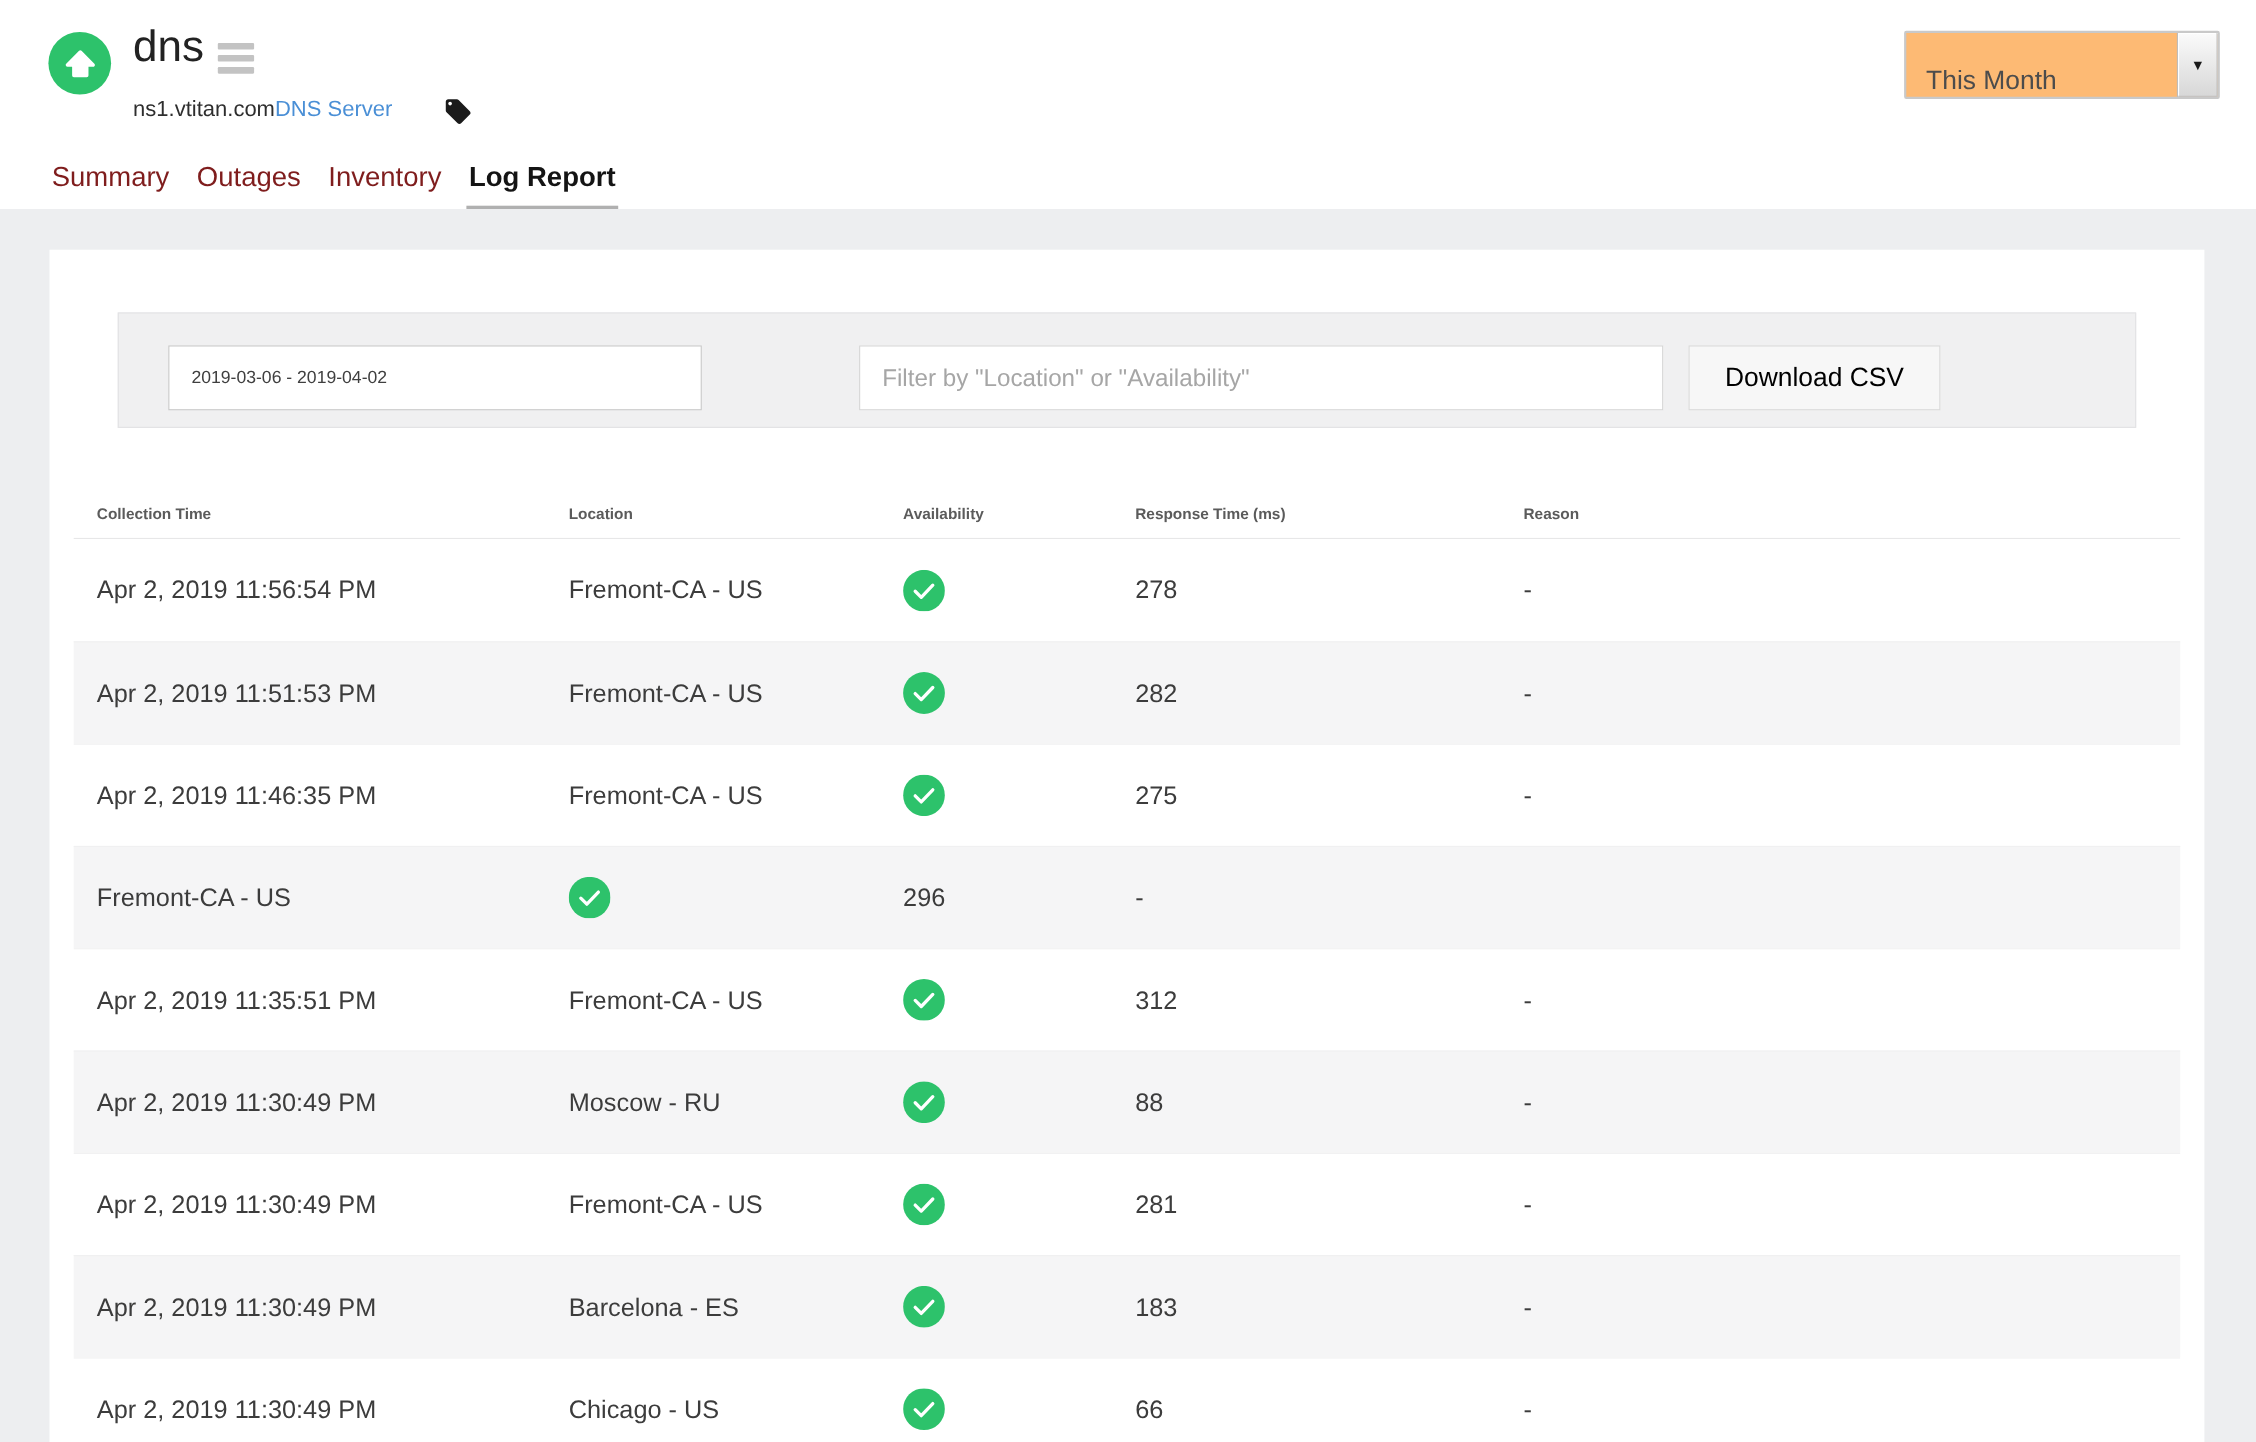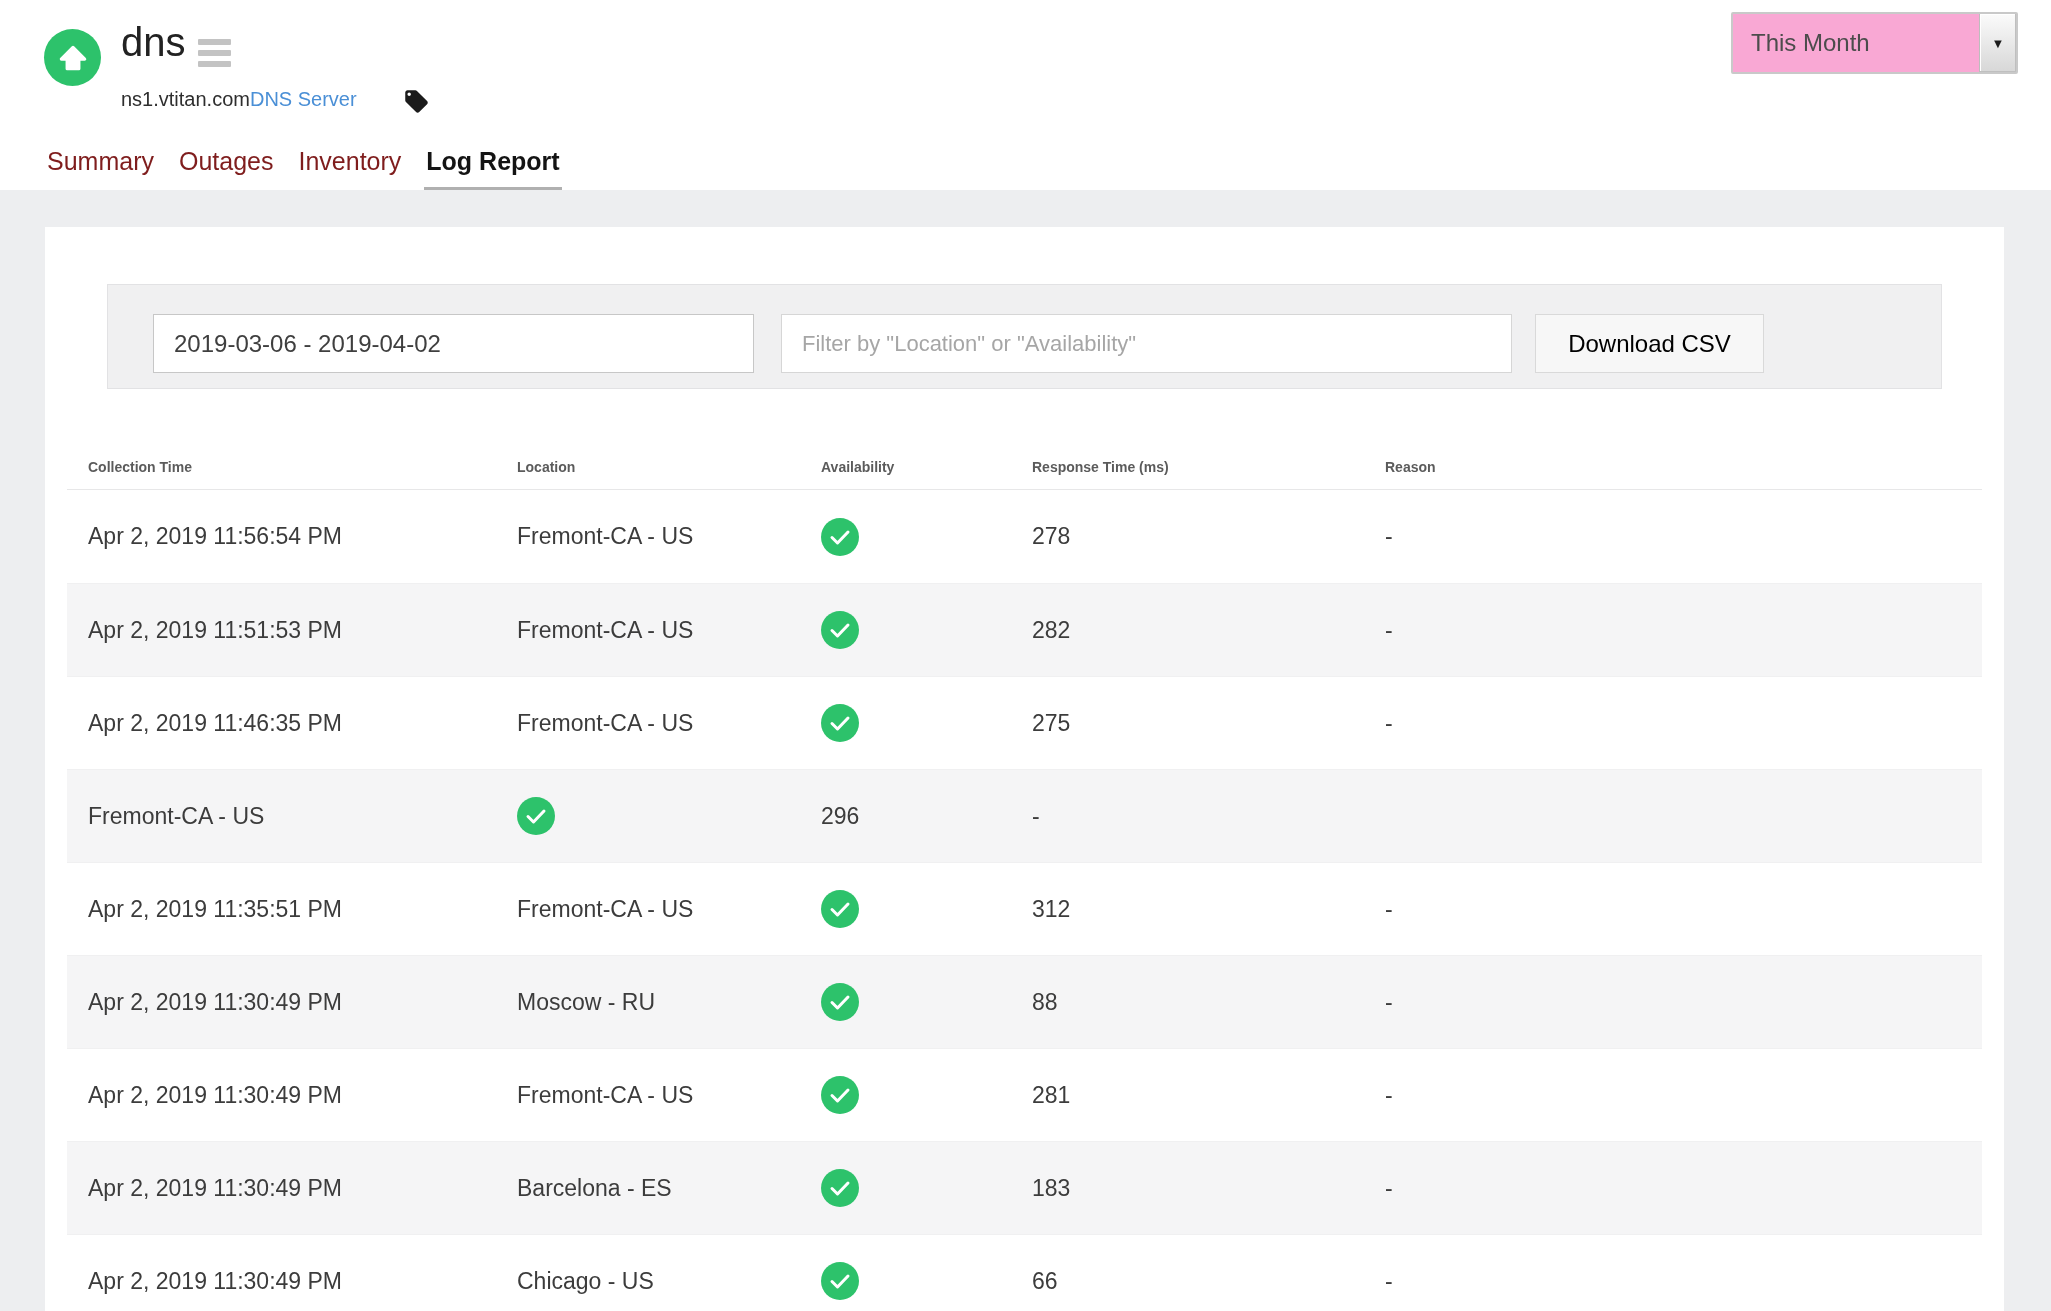--- a/index.html
+++ b/index.html
@@ -25,23 +25,23 @@
   }
   .hamburger { position:absolute; left:198px; top:39px; width:33px; cursor:pointer; }
   .hamburger span { display:block; width:33px; height:6px; background:#c3c3c3; border-radius:1px; margin-bottom:5px; }
 
   .subtitle { position:absolute; left:121px; top:88px; display:flex; align-items:flex-start; font-size:20px; }
   .hostname { color:#2e2e2e; }
   .type-link { color:#4a8fd6; text-decoration:none; cursor:pointer; }
   .tag-wrap { margin-left:46px; display:flex; align-items:center; cursor:pointer; }
 
   .period-select {
-    position:absolute; left:1731px; top:12px; width:287px; height:62px;
-    background:#f9a8d4; border:2px solid #c9c9c9; border-radius:2px;
-    display:flex; align-items:center; cursor:pointer;
+    position:absolute; left:1731px; top:28px; width:287px; height:62px;
+    background:#fdba74; border:2px solid #c9c9c9; border-radius:2px;
+    display:flex; align-items:flex-end; cursor:pointer;
   }
   .period-select .value { flex:1; padding-left:18px; font-size:24px; color:#4c4c4c; }
   .select-arrow {
     width:37px; height:100%;
     background:linear-gradient(#fbfbfb,#d7d7d7);
     border-left:1px solid #bdbdbd;
     box-shadow:inset -1px -1px 0 #bfbfbf, inset 1px 1px 0 #fff;
     display:flex; align-items:center; justify-content:center;
     font-size:13px; color:#1a1a1a;
   }
@@ -61,22 +61,22 @@
   .filter-bar {
     position:absolute; left:62px; top:57px; width:1835px; height:105px;
     background:#f0f0f1; border:1px solid #e2e2e4;
   }
   .filter-bar input {
     position:absolute; top:29px; height:59px;
     font-family:"Liberation Sans", sans-serif;
     background:#fff; outline:none;
   }
   .date-input {
-    left:45px; width:601px; border:1px solid #c7c7c7;
-    padding-left:20px; font-size:24px; color:#3f3f3f;
+    left:45px; width:485px; border:1px solid #c7c7c7;
+    padding-left:20px; font-size:16px; color:#3f3f3f;
   }
   .search-input {
     left:673px; width:731px; border:1px solid #d6d6d6;
     padding-left:20px; font-size:22px; color:#3f3f3f;
   }
   .search-input::placeholder { color:#a6a6a6; opacity:1; }
   .csv-btn {
     position:absolute; left:1427px; top:29px; width:229px; height:59px;
     background:#f7f7f7; border:1px solid #d9d9d9;
     font-family:"Liberation Sans", sans-serif;

